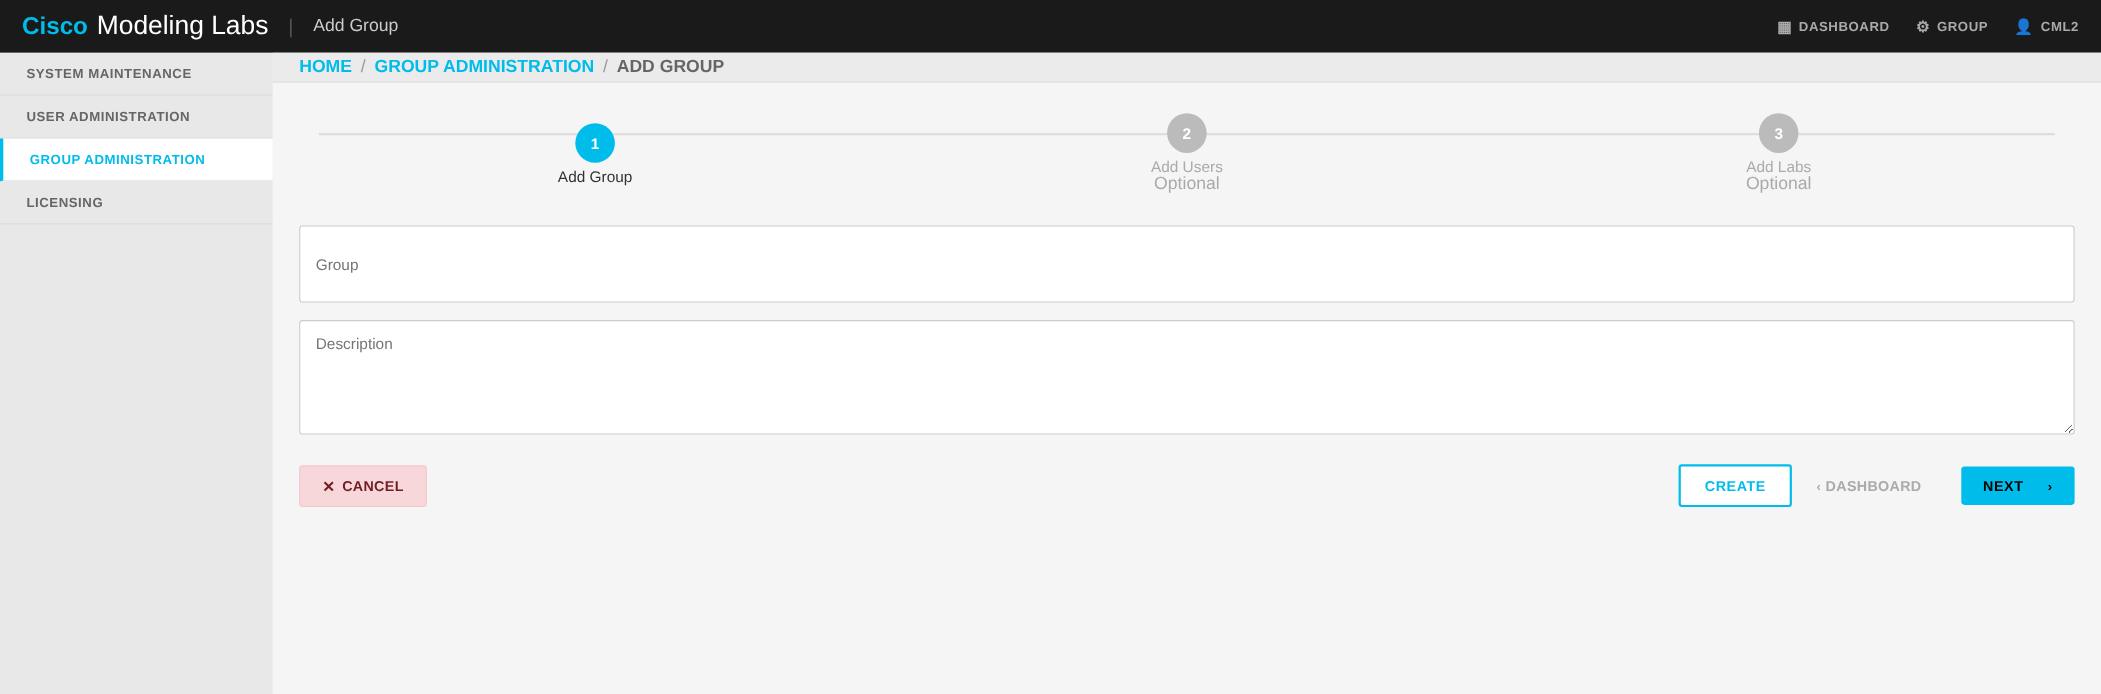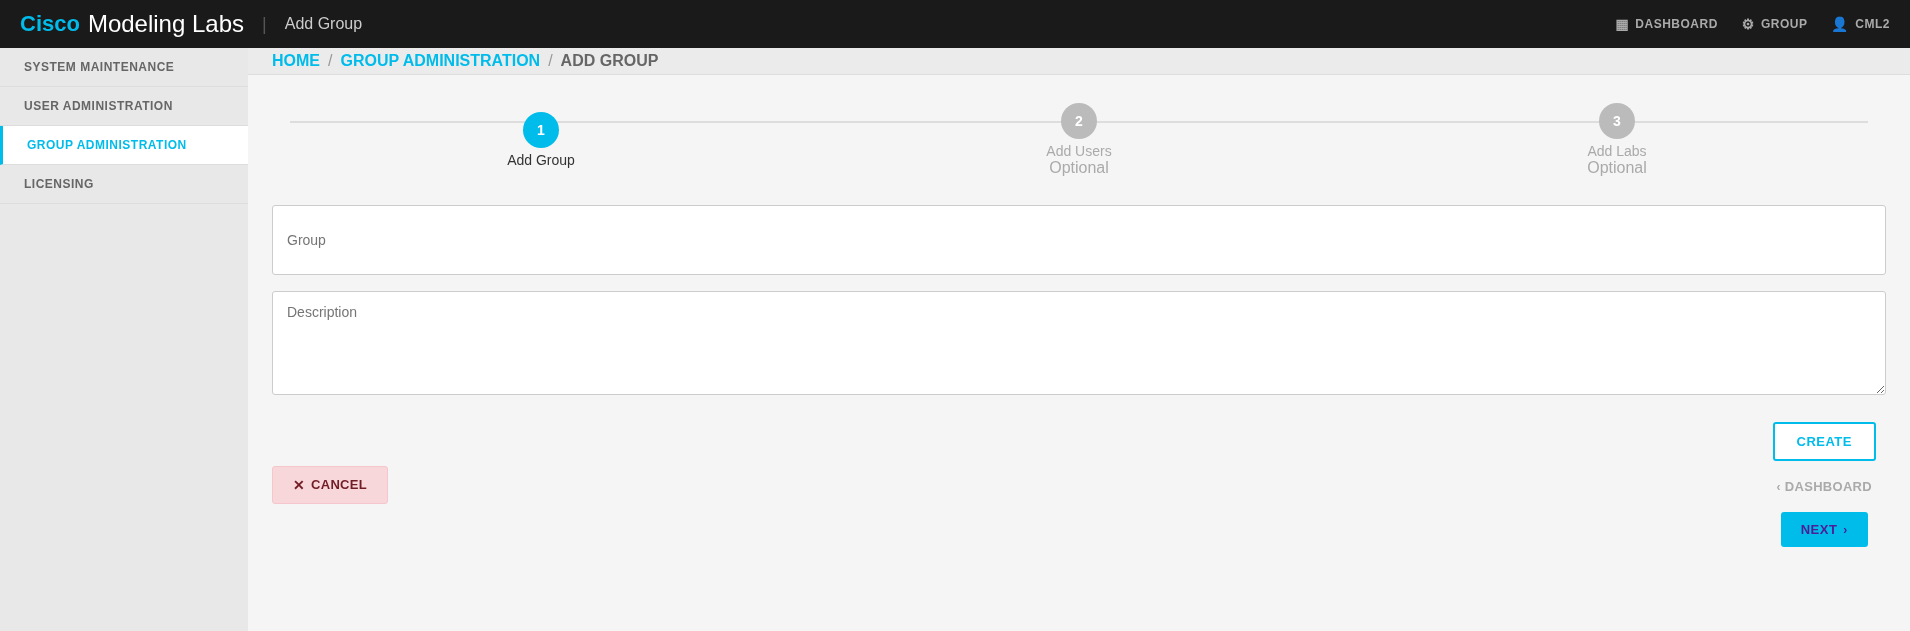--- a/index.html
+++ b/index.html
@@ -211,21 +211,20 @@
     .action-bar {
       display: flex;
       align-items: center;
       justify-content: space-between;
       margin-top: 24px;
     }
     .action-right {
       display: flex;
       align-items: center;
       gap: 8px;
-      flex-direction: column;
     }
     .btn-cancel {
       background: #f8d7da;
       border: 1px solid #f5c6cb;
       color: #721c24;
       padding: 10px 20px;
       border-radius: 3px;
       cursor: pointer;
       font-size: 13px;
       font-weight: 600;
@@ -254,30 +253,31 @@
       font-size: 13px;
       font-weight: 600;
       letter-spacing: 0.3px;
       display: flex;
       align-items: center;
       gap: 4px;
     }
     .btn-next {
       background: #00bceb;
       border: none;
-      color: #4c1d95;
+      color: #000000;
       padding: 10px 20px;
       border-radius: 3px;
       cursor: pointer;
       font-size: 13px;
       font-weight: 700;
       letter-spacing: 0.5px;
       display: flex;
       align-items: center;
-      gap: 6px;
+      gap: 22px;
+      margin-left: 14px;
     }
 
     .x-icon { font-weight: bold; font-size: 14px; }
     .chevron { font-size: 12px; }
   </style>
 </head>
 <body>
 
 <header class="header">
   <div class="header-left">

